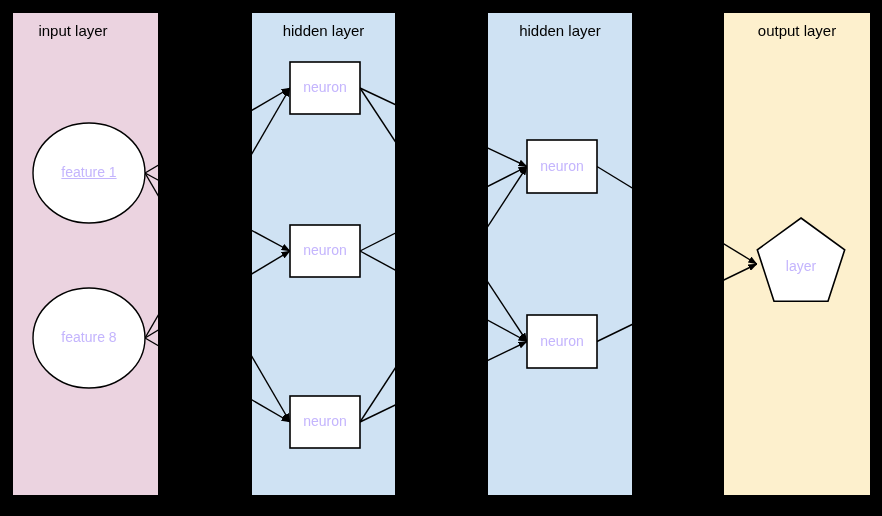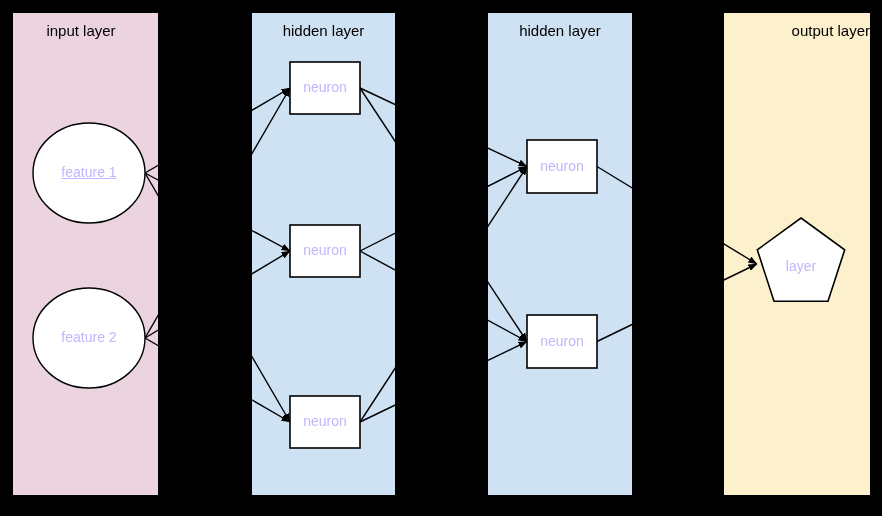--- a/index.html
+++ b/index.html
@@ -98,28 +98,28 @@
         <ellipse cx="89" cy="338" rx="56" ry="50" fill="#ffffff" stroke="#000000" stroke-width="1.4"></ellipse>
         <rect x="290" y="62" width="70" height="52" fill="#ffffff" stroke="#000000" stroke-width="1.6"></rect>
         <rect x="290" y="225" width="70" height="52" fill="#ffffff" stroke="#000000" stroke-width="1.6"></rect>
         <rect x="290" y="396" width="70" height="52" fill="#ffffff" stroke="#000000" stroke-width="1.6"></rect>
         <rect x="527" y="140" width="70" height="53" fill="#ffffff" stroke="#000000" stroke-width="1.6"></rect>
         <rect x="527" y="315" width="70" height="53" fill="#ffffff" stroke="#000000" stroke-width="1.6"></rect>
         <polygon points="801.0,218.0 844.7,249.8 828.0,301.2 774.0,301.2 757.3,249.8" fill="#ffffff" stroke="#000000" stroke-width="1.6"></polygon>
       </g>
   </svg>
 
-  <div class="layer-title" id="title-0" style="left: 13px; width: 120px; top: 22px; margin-left: 8px;">input layer</div>
+  <div class="layer-title" id="title-0" style="left: 13px; width: 120px; top: 22px;">input layer</div>
   <div class="layer-title" id="title-1" style="left: 252px; width: 143px; top: 22px;">hidden layer</div>
   <div class="layer-title" id="title-2" style="left: 488px; width: 144px; top: 22px;">hidden layer</div>
-  <div class="layer-title" id="title-3" style="left: 724px; width: 146px; top: 22px; text-align: right;">output layer</div>
+  <div class="layer-title" id="title-3" style="left: 724px; width: 146px; top: 22px;">output layer</div>
 
   <div id="node-labels">
       <div class="node-label" style="left: 29px; top: 164px; width: 120px; text-decoration: underline;">feature 1</div>
-      <div class="node-label" style="left: 29px; top: 329px; width: 120px;">feature 2</div>
+      <div class="node-label" style="left: 29px; top: 329px; width: 120px;">feature 8</div>
       <div class="node-label" style="left: 265px; top: 79px; width: 120px;">neuron</div>
       <div class="node-label" style="left: 265px; top: 242px; width: 120px;">neuron</div>
       <div class="node-label" style="left: 265px; top: 413px; width: 120px;">neuron</div>
       <div class="node-label" style="left: 502px; top: 157.5px; width: 120px;">neuron</div>
       <div class="node-label" style="left: 502px; top: 332.5px; width: 120px;">neuron</div>
       <div class="node-label" style="left: 741px; top: 258px; width: 120px;">layer</div>
     </div>
 
 </div>
 

